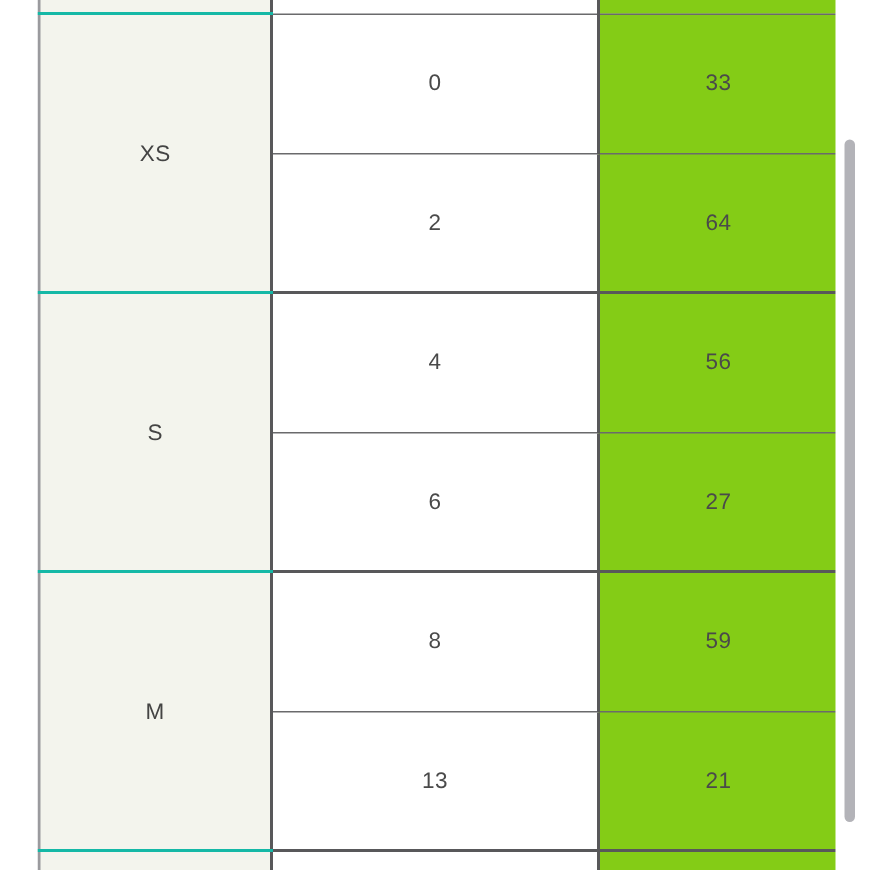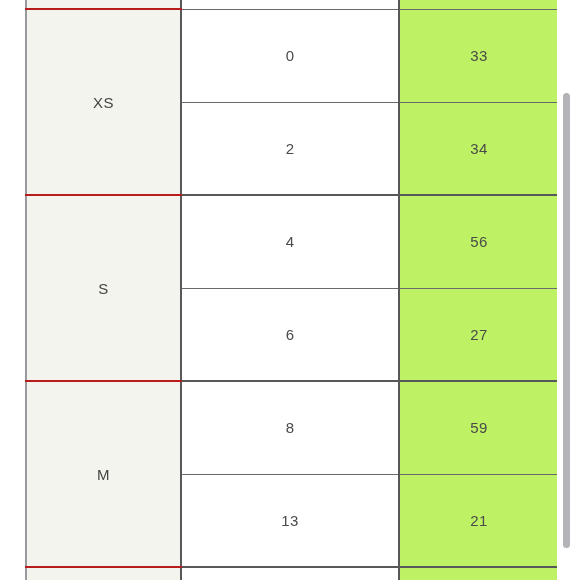--- a/index.html
+++ b/index.html
@@ -64,33 +64,33 @@
     background: #f3f4ed;
     border-left: 2px solid #9a9a9e;
     border-right: 2px solid #58585a;
     color: #444;
   }
   .size-table td.col-num {
     background: #ffffff;
     border-right: 2px solid #58585a;
   }
   .size-table td.col-bust {
-    background: #bef264;
+    background: #84cc16;
     border-right: none;
   }
 
   
   .size-table tr.inner td.col-num,
   .size-table tr.inner td.col-bust {
     border-bottom: 1.5px solid #6a6a6c;
   }
 
   
   .size-table td.col-size {
-    border-bottom: 2px solid #b91c1c;
+    border-bottom: 2px solid #14b8a6;
   }
 
   
   .scrollbar-track {
     position: absolute;
     right: 4px;
     top: 0;
     width: 10px;
     height: 580px;
     background: transparent;
@@ -141,21 +141,21 @@
           <td class="col-bust"></td>
         </tr>
 
         <tr class="inner">
           <td class="col-size" rowspan="2">XS</td>
           <td class="col-num">0</td>
           <td class="col-bust">33</td>
         </tr>
         <tr>
           <td class="col-num">2</td>
-          <td class="col-bust">34</td>
+          <td class="col-bust">64</td>
         </tr>
 
         <tr class="inner">
           <td class="col-size" rowspan="2">S</td>
           <td class="col-num">4</td>
           <td class="col-bust">56</td>
         </tr>
         <tr>
           <td class="col-num">6</td>
           <td class="col-bust">27</td>

